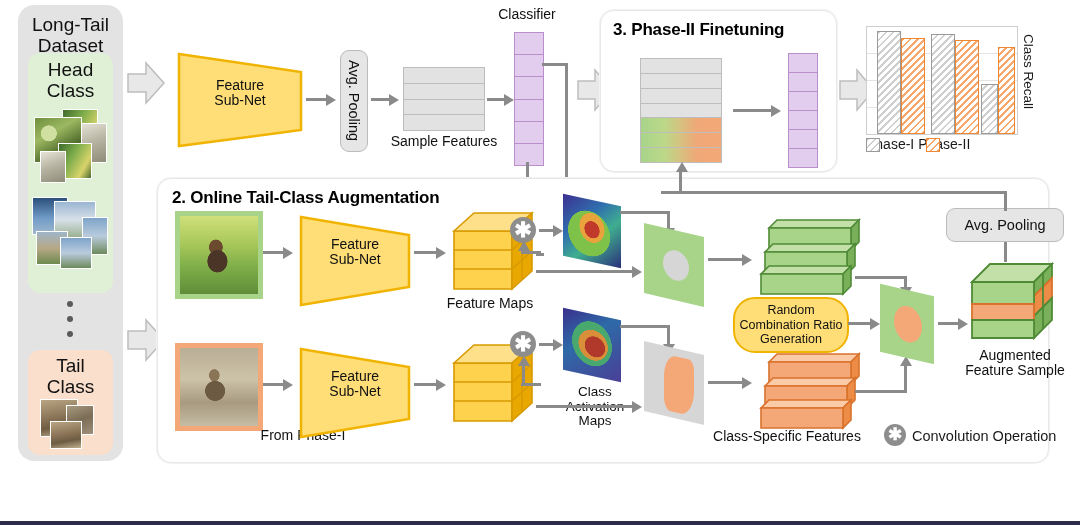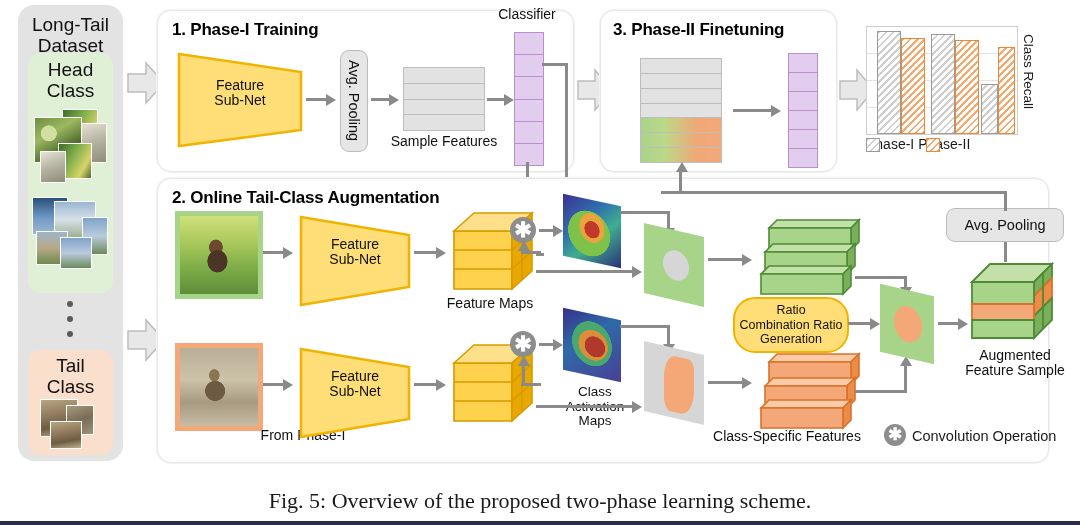--- a/index.html
+++ b/index.html
@@ -135,23 +135,20 @@
   </div>
 
   <svg class="abs" width="40" height="46" style="left:126px;top:60px;">
     <path d="M2,14 L20,14 L20,3 L38,23 L20,43 L20,32 L2,32 Z" fill="#e8e8e8" stroke="#bdbdbd" stroke-width="1.5"></path>
   </svg>
 
   <svg class="abs" width="40" height="46" style="left:126px;top:317px;">
     <path d="M2,14 L20,14 L20,3 L38,23 L20,43 L20,32 L2,32 Z" fill="#e8e8e8" stroke="#bdbdbd" stroke-width="1.5"></path>
   </svg>
 
-  <div class="abs panel" style="left:157px;top:10px;width:415px;height:160px;">
-    <div class="panel-title abs" style="left:14px;top:9px;">1. Phase-I Training</div>
-  </div>
 
   <svg class="abs" width="130" height="100" style="left:175px;top:50px;">
     <path d="M4,4 L126,22 L126,80 L4,96 Z" fill="#ffdd77" stroke="#f0b400" stroke-width="2.5"></path>
   </svg>
   <div class="abs lbl" style="left:180px;top:78px;width:120px;">
     <div>Feature</div>
     <div>Sub-Net</div>
   </div>
 
   <div class="ar ar-h abs" style="left:306px;top:98px;width:20px;"></div>
@@ -397,21 +394,21 @@
       <polygon points="10,36 92,36 92,58 10,58" fill="#f4a877"></polygon>
       <polygon points="6,58 14,50 96,50 88,58" fill="#fbcaa6"></polygon>
       <polygon points="88,58 96,50 96,70 88,78" fill="#ec8c47"></polygon>
       <polygon points="6,58 88,58 88,78 6,78" fill="#f4a877"></polygon>
     </g>
   </svg>
   <div class="abs lbl" style="left:672px;top:429px;width:230px;">Class-Specific Features</div>
 
   <div class="abs ratio" style="left:733px;top:297px;width:112px;height:52px;">
     <div>
-      <div>Ratio</div>
+      <div>Random</div>
       <div>Combination Ratio</div>
       <div>Generation</div>
     </div>
   </div>
   <div class="ar ar-h abs" style="left:848px;top:322px;width:22px;"></div>
   <div class="arrowhead ah-r abs" style="left:870px;top:317.5px;"></div>
 
   <div class="ar ar-h abs" style="left:855px;top:276px;width:52px;"></div>
   <div class="ar ar-v abs" style="left:904px;top:276px;height:14px;"></div>
   <div class="arrowhead ah-d abs" style="left:900px;top:287px;"></div>
@@ -451,16 +448,15 @@
   <div class="ar ar-v abs" style="left:1004px;top:191px;height:20px;"></div>
   <div class="ar ar-h abs" style="left:661px;top:191px;width:345px;"></div>
   <div class="ar ar-v abs" style="left:679px;top:172px;height:20px;"></div>
   <div class="arrowhead ah-u abs" style="left:675.5px;top:162px;"></div>
 
   <div class="abs conv" style="left:884px;top:424px;width:22px;height:22px;font-size:17px;">
     <span>✱</span>
   </div>
   <div class="abs" style="left:912px;top:428px;font-size:14.5px;">Convolution Operation</div>
 
-  <div class="abs caption" style="left:0;top:488px;width:1080px;">Fig. 5: Overview of the proposed two-phase learning scheme.</div>
   <div class="abs botline" style="left:0;top:521px;width:1080px;height:4px;"></div>
 
 </div>
 
 </body></html>

